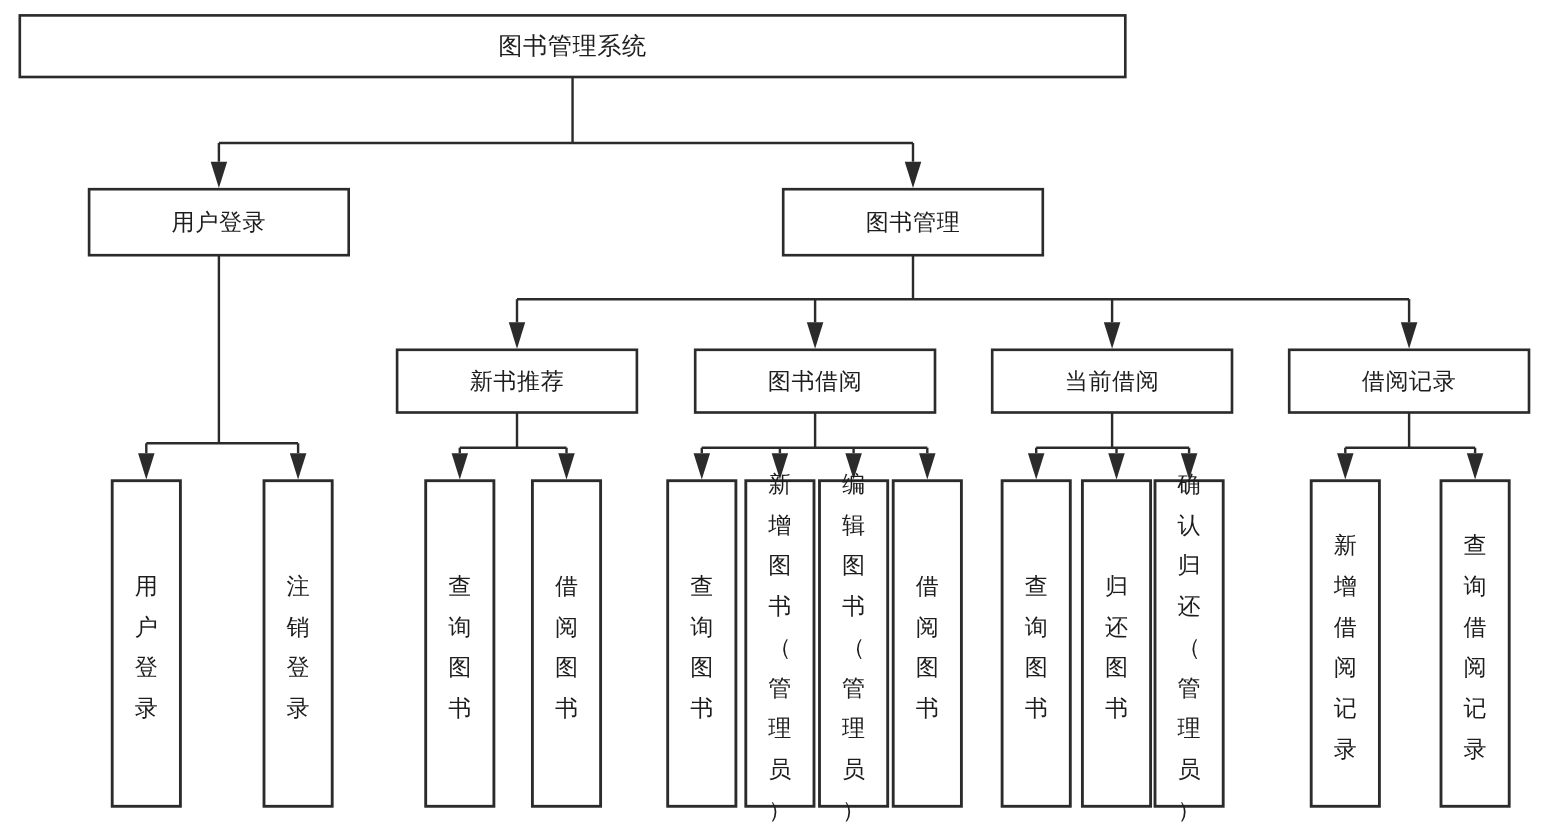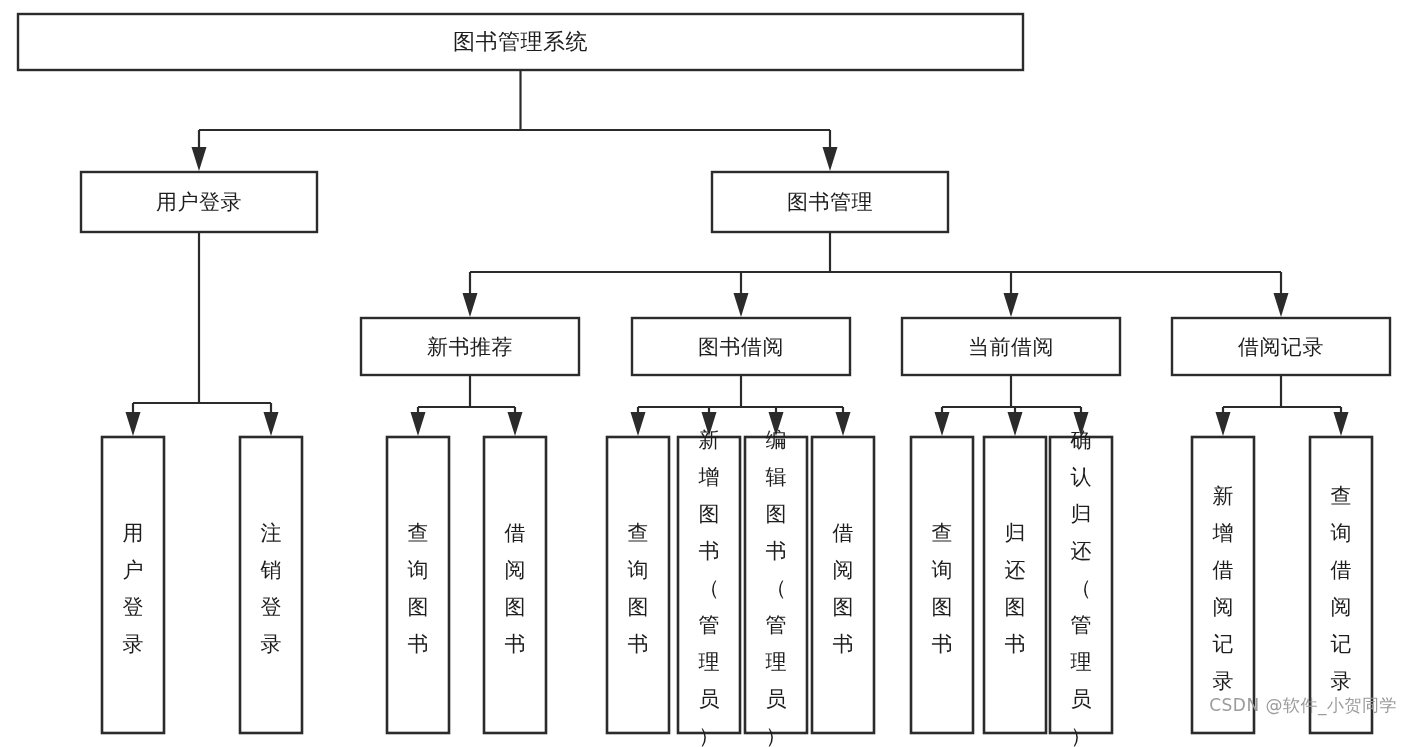--- a/index.html
+++ b/index.html
@@ -223,14 +223,13 @@
           <rect class="node-box leaf-box" x="1192" y="437" width="62" height="296"></rect>
           <text class="leaf-label" x="1223" y="502.86"><tspan x="1223" dy="0">新</tspan><tspan x="1223" dy="37">增</tspan><tspan x="1223" dy="37">借</tspan><tspan x="1223" dy="37">阅</tspan><tspan x="1223" dy="37">记</tspan><tspan x="1223" dy="37">录</tspan></text>
         </g>
         <g>
           <rect class="node-box leaf-box" x="1310" y="437" width="62" height="296"></rect>
           <text class="leaf-label" x="1341" y="502.86"><tspan x="1341" dy="0">查</tspan><tspan x="1341" dy="37">询</tspan><tspan x="1341" dy="37">借</tspan><tspan x="1341" dy="37">阅</tspan><tspan x="1341" dy="37">记</tspan><tspan x="1341" dy="37">录</tspan></text>
         </g>
       </g>
   </svg>
 
-  <div class="watermark">CSDN @软件_小贺同学</div>
 </div>
 
 </body></html>

